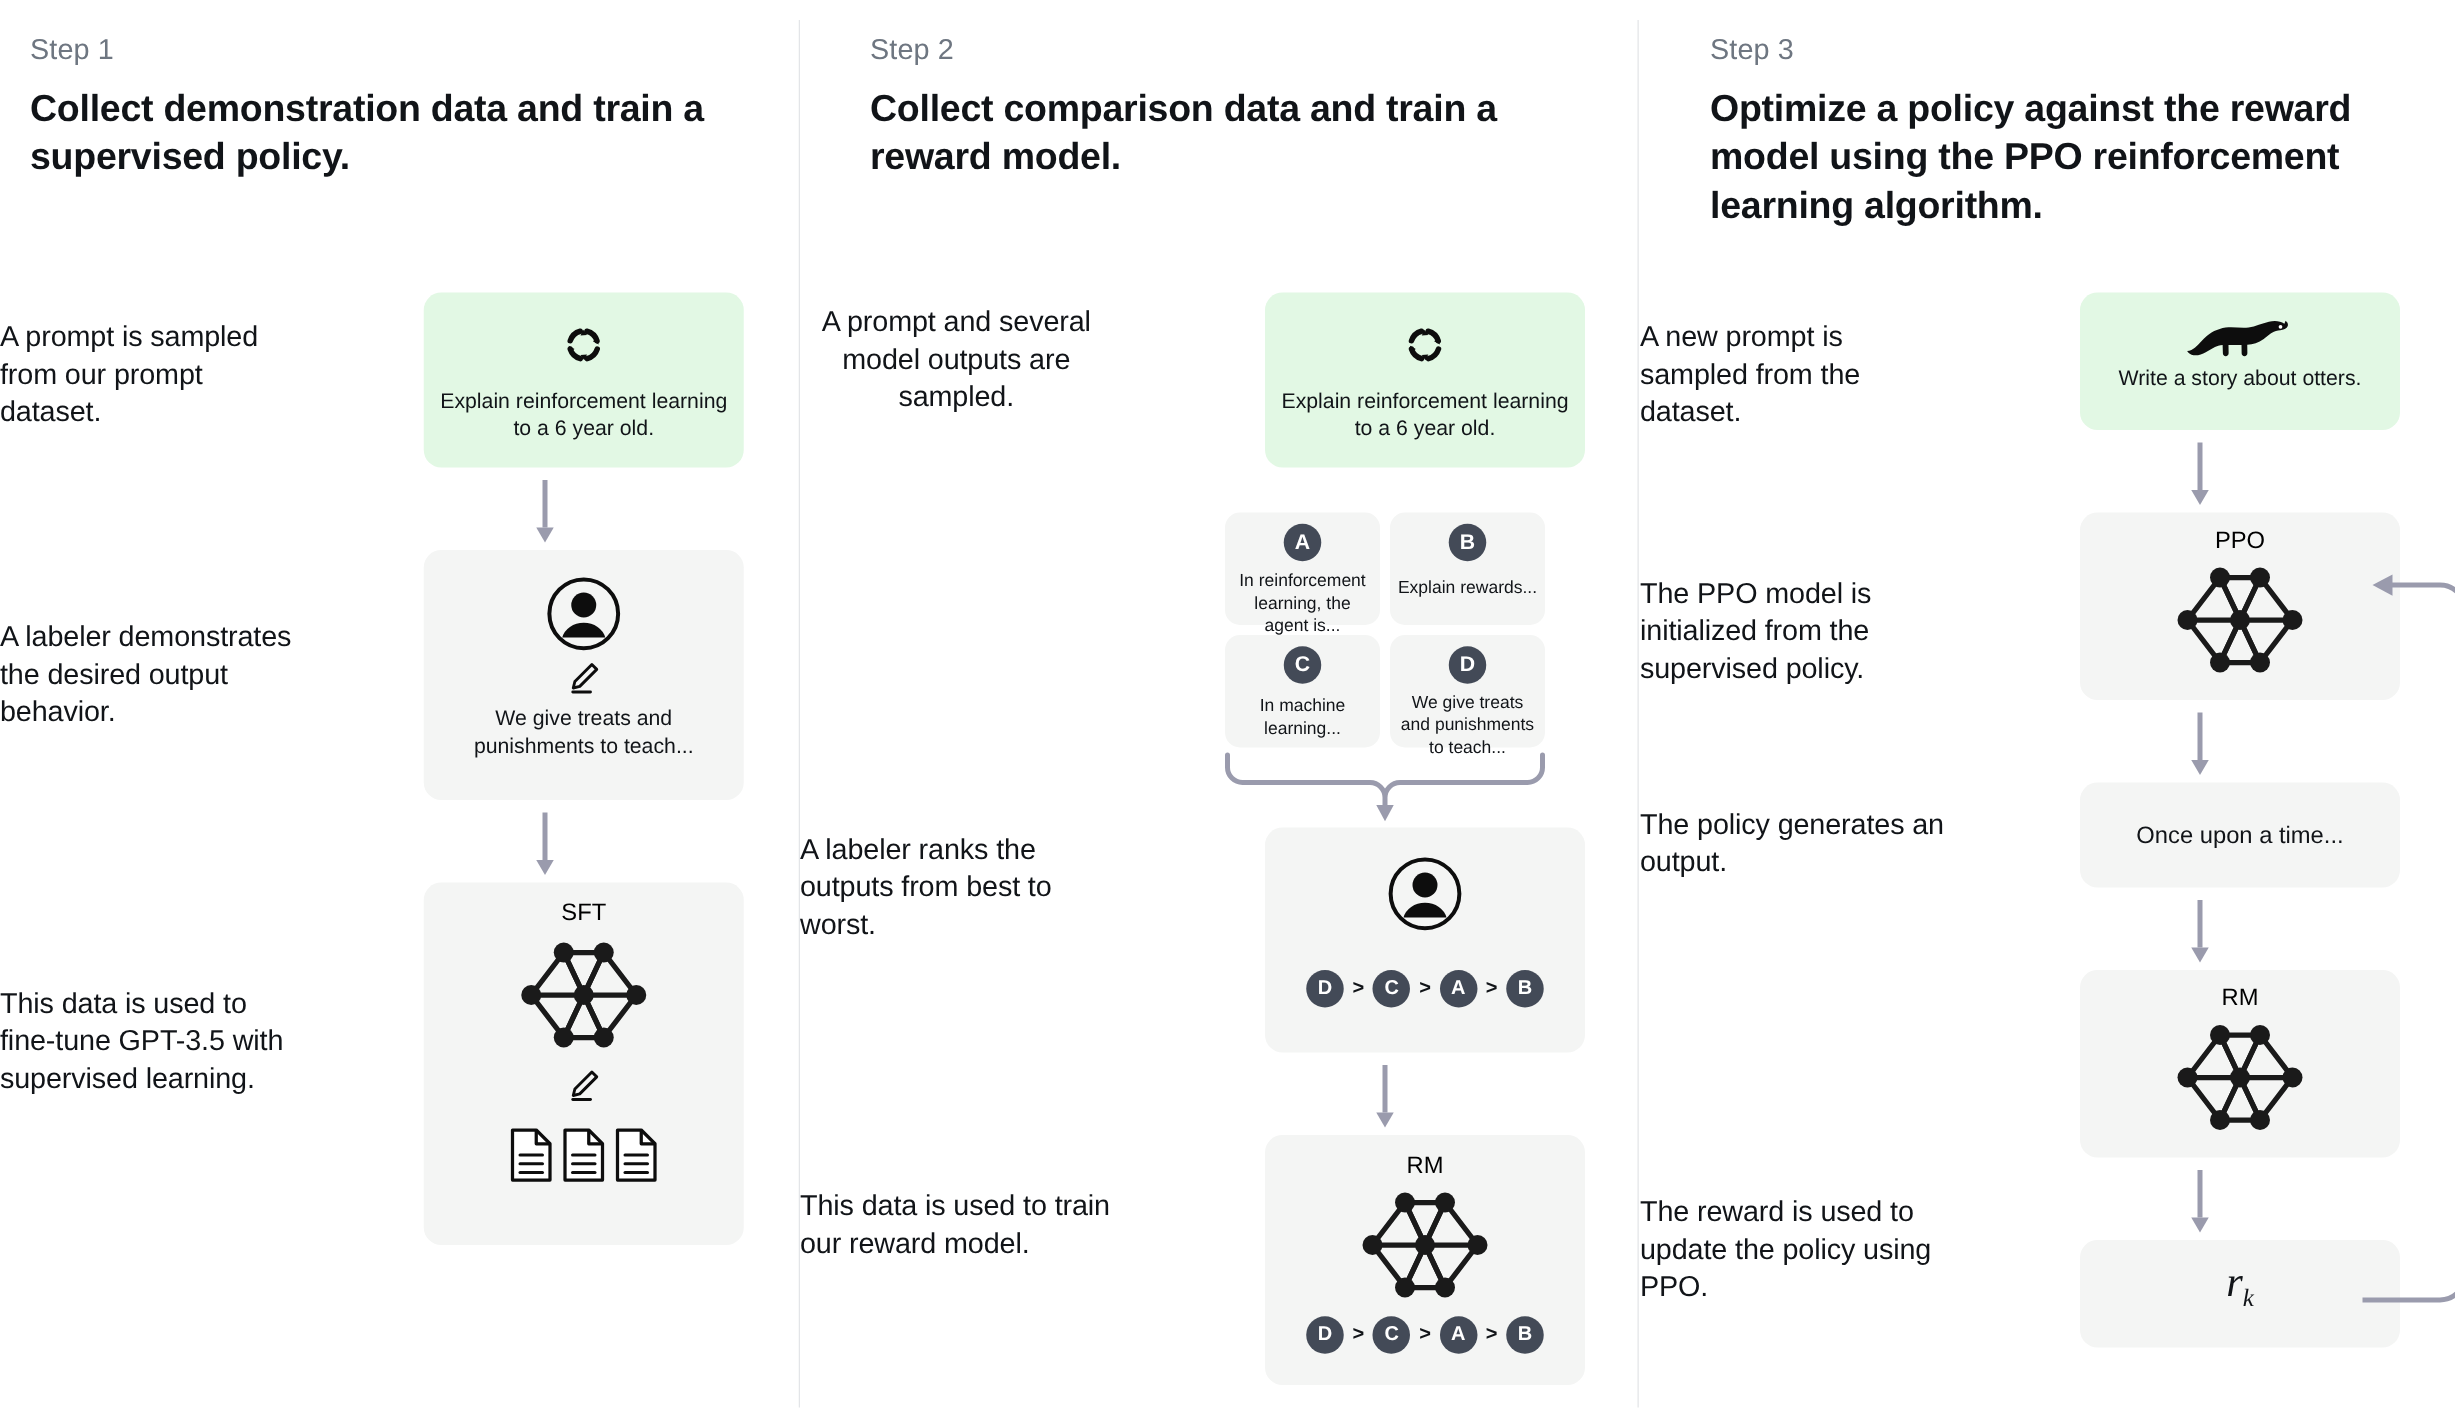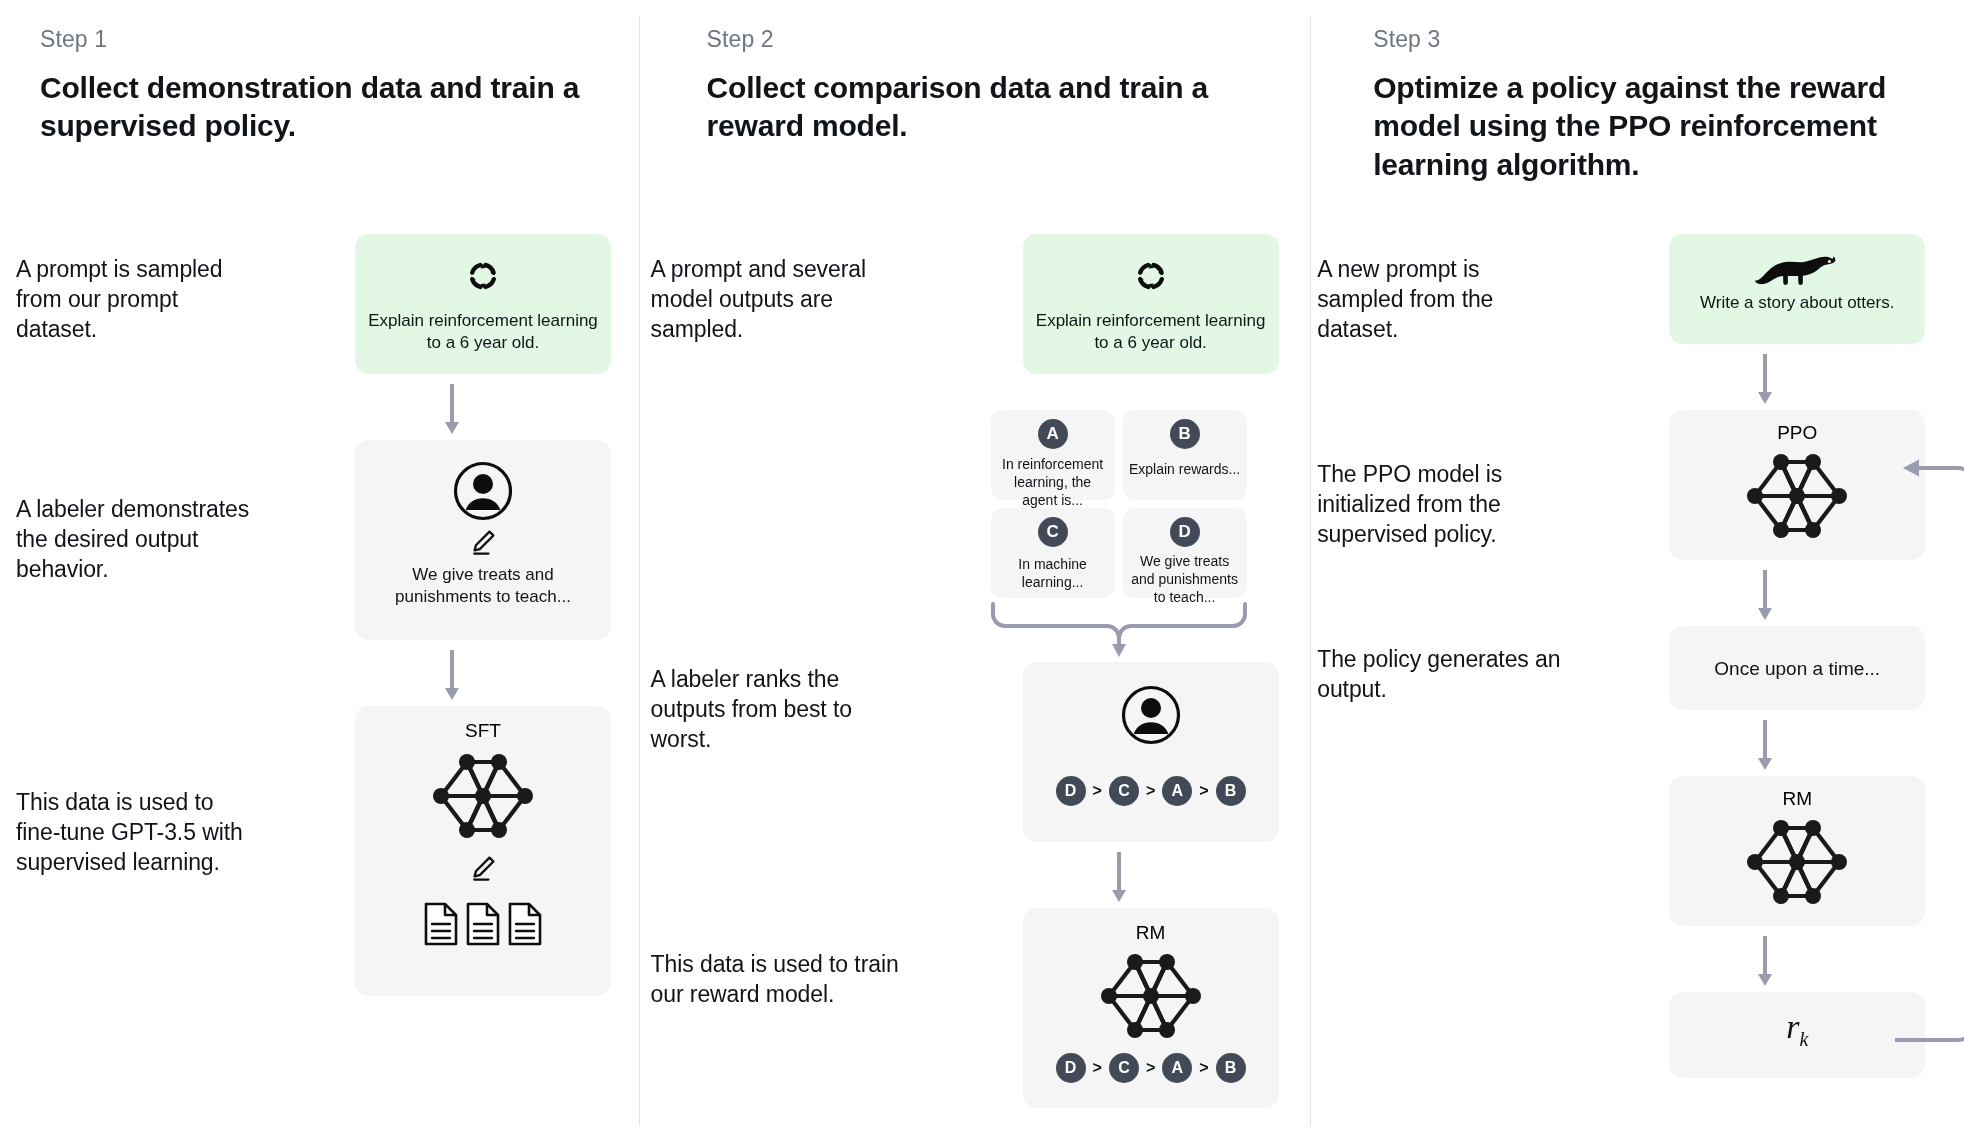--- a/index.html
+++ b/index.html
@@ -3,21 +3,21 @@
 <meta charset="utf-8">
 <style>
   * { box-sizing: border-box; margin:0; padding:0; }
   html,body{ width:1964px; height:1142px; }
   body{
     background:#ffffff;
     font-family:"Liberation Sans","DejaVu Sans",sans-serif;
     color:#111418;
     overflow:hidden;
   }
-  .board{ position:relative; width:1964px; height:1142px; display:flex;padding-left:16px; }
+  .board{ position:relative; width:1964px; height:1142px; display:flex; }
 
   .col{ position:relative; height:100%; }
   .col-1{ width:640px; padding:26px 0 0 24px; }
   .col-2{ width:672px; padding:26px 0 0 56px; }
   .col-3{ width:652px; padding:26px 0 0 56px; }
   .divider{ position:absolute; top:16px; bottom:16px; width:1px; background:#e3e5e8; }
   .div-1{ left:639px; }
   .div-2{ left:1310px; }
 
   .step-label{ font-size:23px; color:#6e7681; letter-spacing:.1px; margin-bottom:16px; }
@@ -179,21 +179,21 @@
             </g>
           </svg>
       </div>
     </div>
   </div>
 
   <div class="col col-2">
     <div class="step-label">Step 2</div>
     <div class="step-title">Collect comparison data and train a reward model.</div>
 
-    <div class="body-row" style="left:0;top:255px;width:250px;">A prompt and several model outputs are sampled.</div>
+    <div class="body-row" style="left:0;top:243px;width:250px;text-align:center;">A prompt and several model outputs are sampled.</div>
     <div class="body-row" style="left:0;top:665px;width:265px;">A labeler ranks the outputs from best to worst.</div>
     <div class="body-row" style="left:0;top:950px;width:250px;">This data is used to train our reward model.</div>
 
     <div class="card card-green" style="left:340px;top:234px;width:256px;height:140px;">
       <div style="position:absolute;left:0;right:0;top:22px;display:flex;justify-content:center;">
         <svg width="40" height="40" viewBox="0 0 40 40">
           <g fill="none" stroke="#0d0d0d" stroke-width="4.4" stroke-linecap="round">
             <path d="M22.5 9.0 A11.6 11.6 0 0 1 30.6 16.6"></path>
             <path d="M30.8 23.2 A11.6 11.6 0 0 1 22.7 30.9"></path>
             <path d="M17.3 30.9 A11.6 11.6 0 0 1 9.2 23.3"></path>
@@ -302,20 +302,21 @@
     </div>
   </div>
 
   <div class="col col-3">
     <div class="step-label">Step 3</div>
     <div class="step-title">Optimize a policy against the reward model using the PPO reinforcement learning algorithm.</div>
 
     <div class="body-row" style="left:0;top:255px;width:235px;">A new prompt is sampled from the dataset.</div>
     <div class="body-row" style="left:0;top:460px;width:250px;">The PPO model is initialized from the supervised policy.</div>
     <div class="body-row" style="left:0;top:645px;width:250px;">The policy generates an output.</div>
+    <div class="body-row" style="left:0;top:955px;width:235px;">The reward is used to update the policy using PPO.</div>
 
     <div class="card card-green" style="left:320px;top:234px;width:256px;height:110px;">
       <div style="position:absolute;left:0;right:0;top:16px;display:flex;justify-content:center;">
         <svg width="86" height="40" viewBox="0 0 86 40">
           <path d="M78.5 9.0 c-3.4 -2.6 -8.2 -2.6 -12.4 -1.7 c-5.5 1.2 -10.6 3.9 -16.2 4.6
                    c-5.3 0.7 -10.8 -0.4 -16.1 -0.1 c-6.3 0.4 -12.6 2.9 -17.4 7.0
                    c-3.3 2.8 -6.0 6.4 -9.3 9.1 c-1.8 1.5 -4.0 2.8 -6.4 2.9
                    c0.9 1.9 3.0 3.0 5.1 3.3 c3.4 0.5 6.8 -0.8 9.8 -2.4 c3.3 -1.8 6.4 -4.1 10.0 -5.2
                    c1.1 -0.3 2.3 -0.5 3.5 -0.6 l0.2 6.6 c0.0 1.3 1.0 2.4 2.3 2.4 c1.3 0 2.3 -1.1 2.3 -2.4
                    l-0.1 -6.6 l10.4 0.1 l0.1 6.5 c0.0 1.3 1.0 2.4 2.3 2.4 c1.3 0 2.3 -1.1 2.3 -2.4

